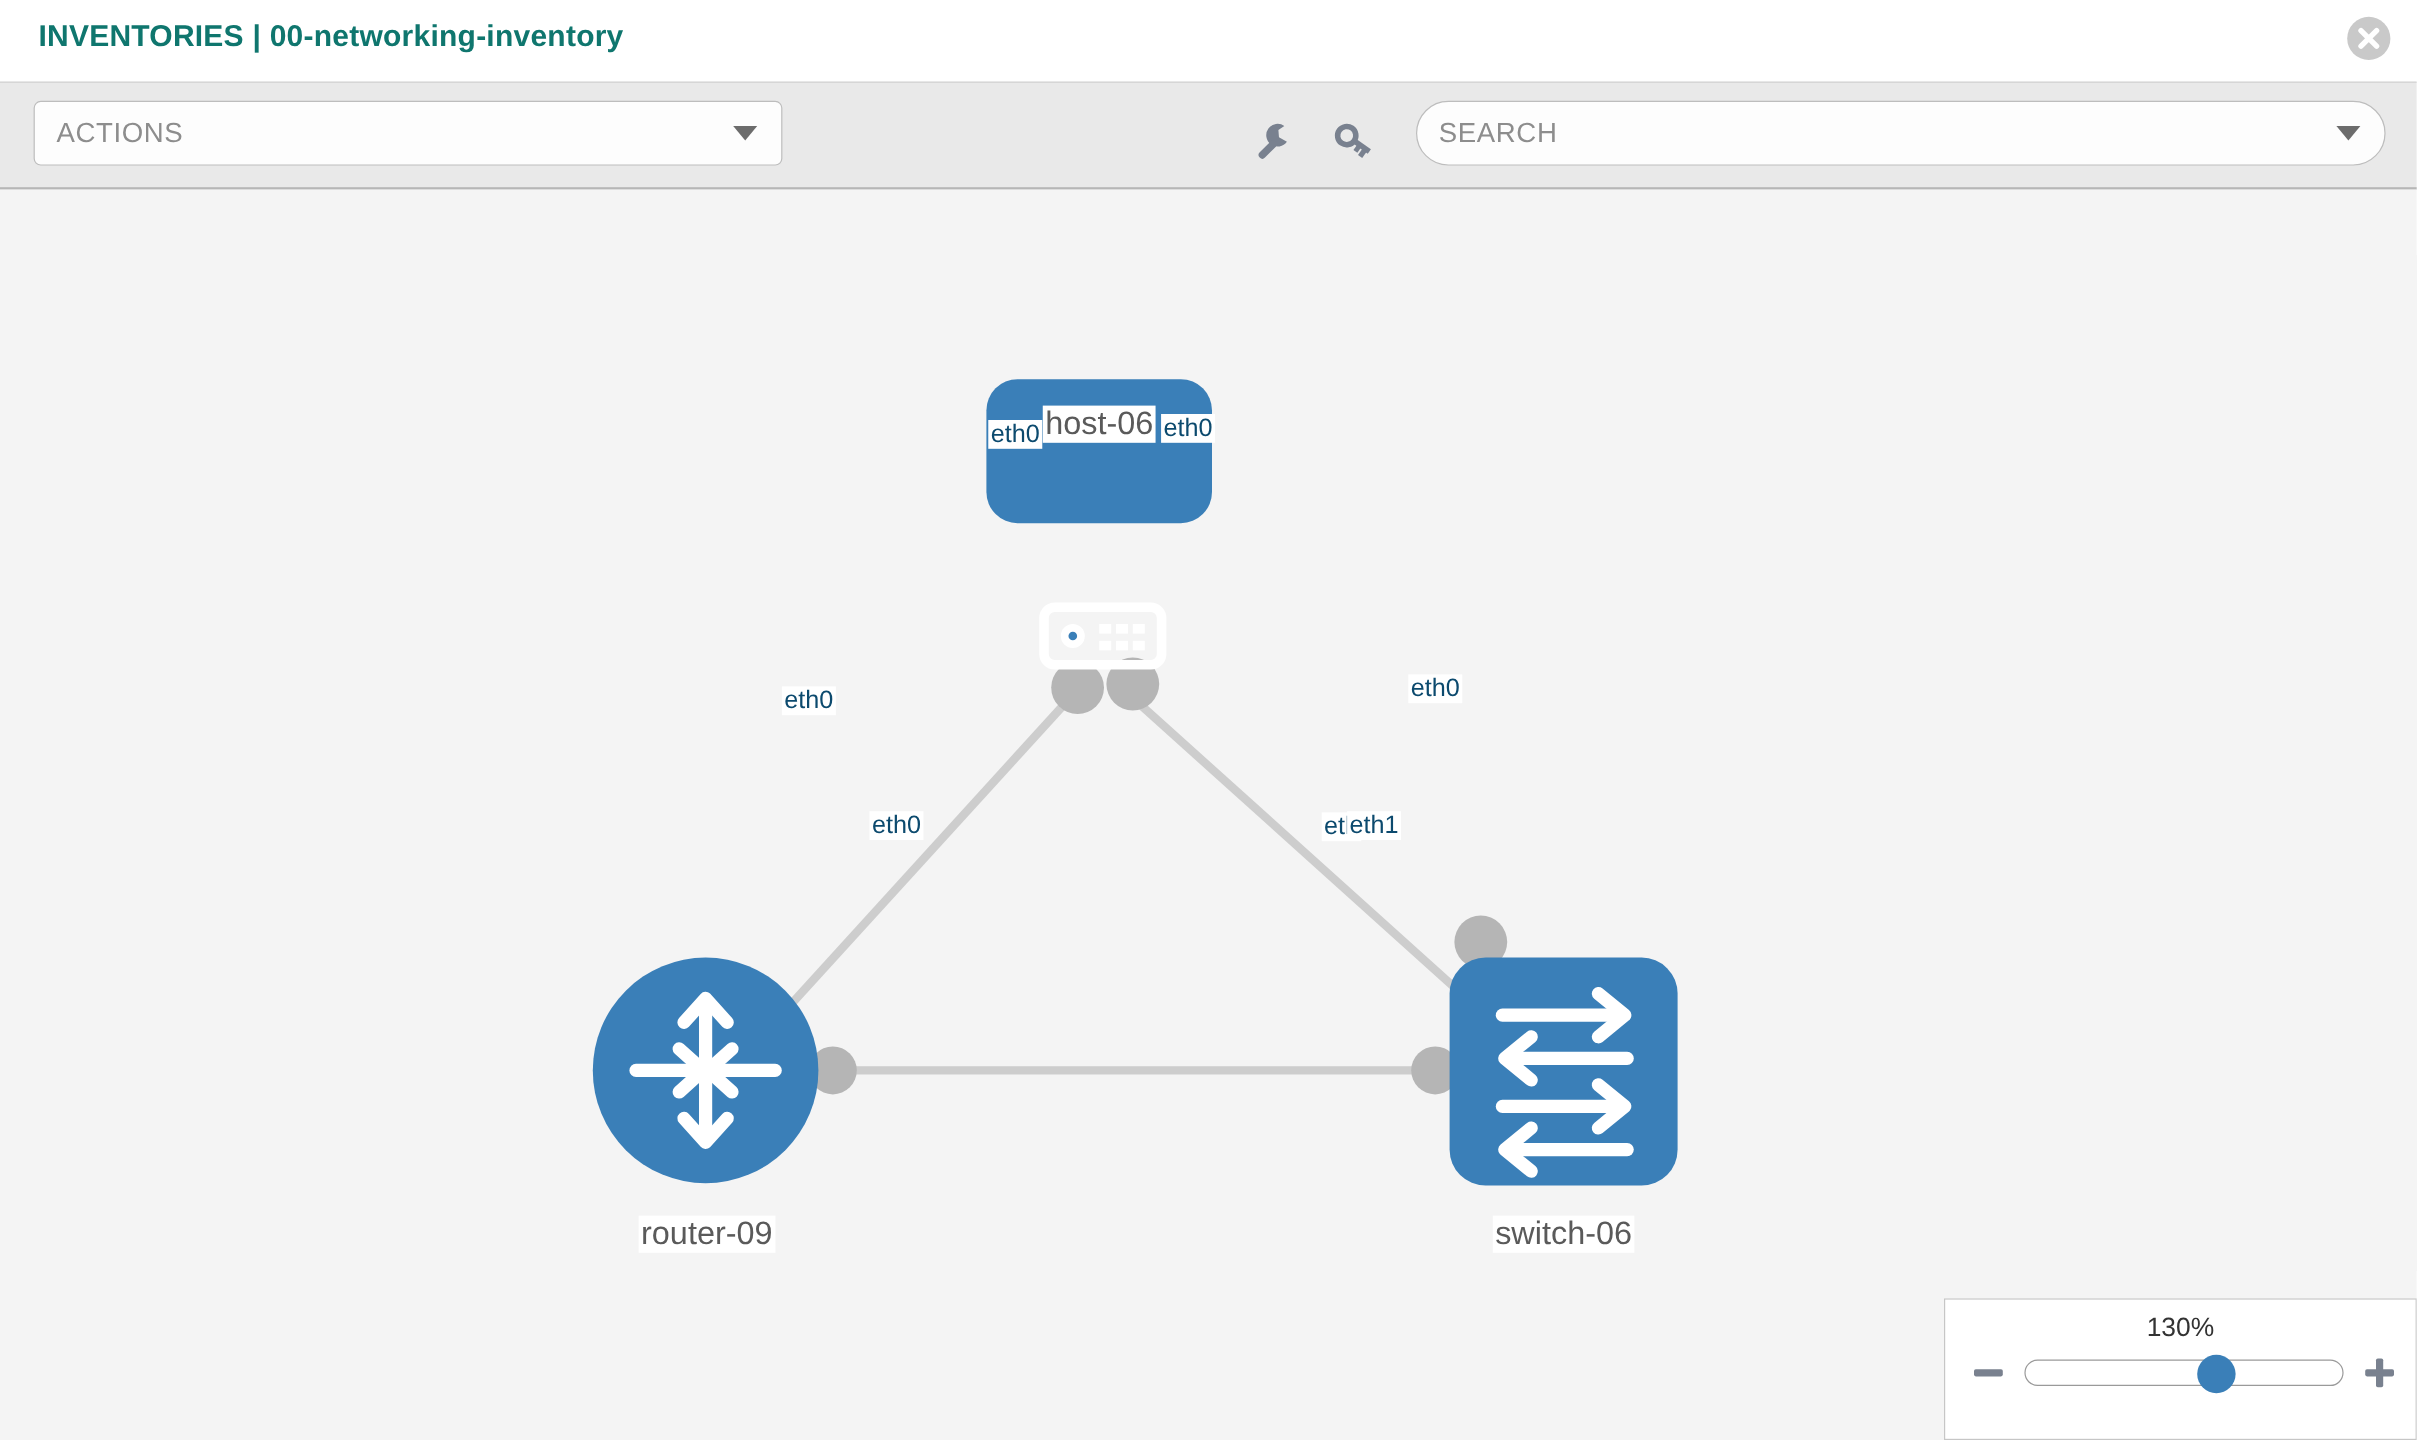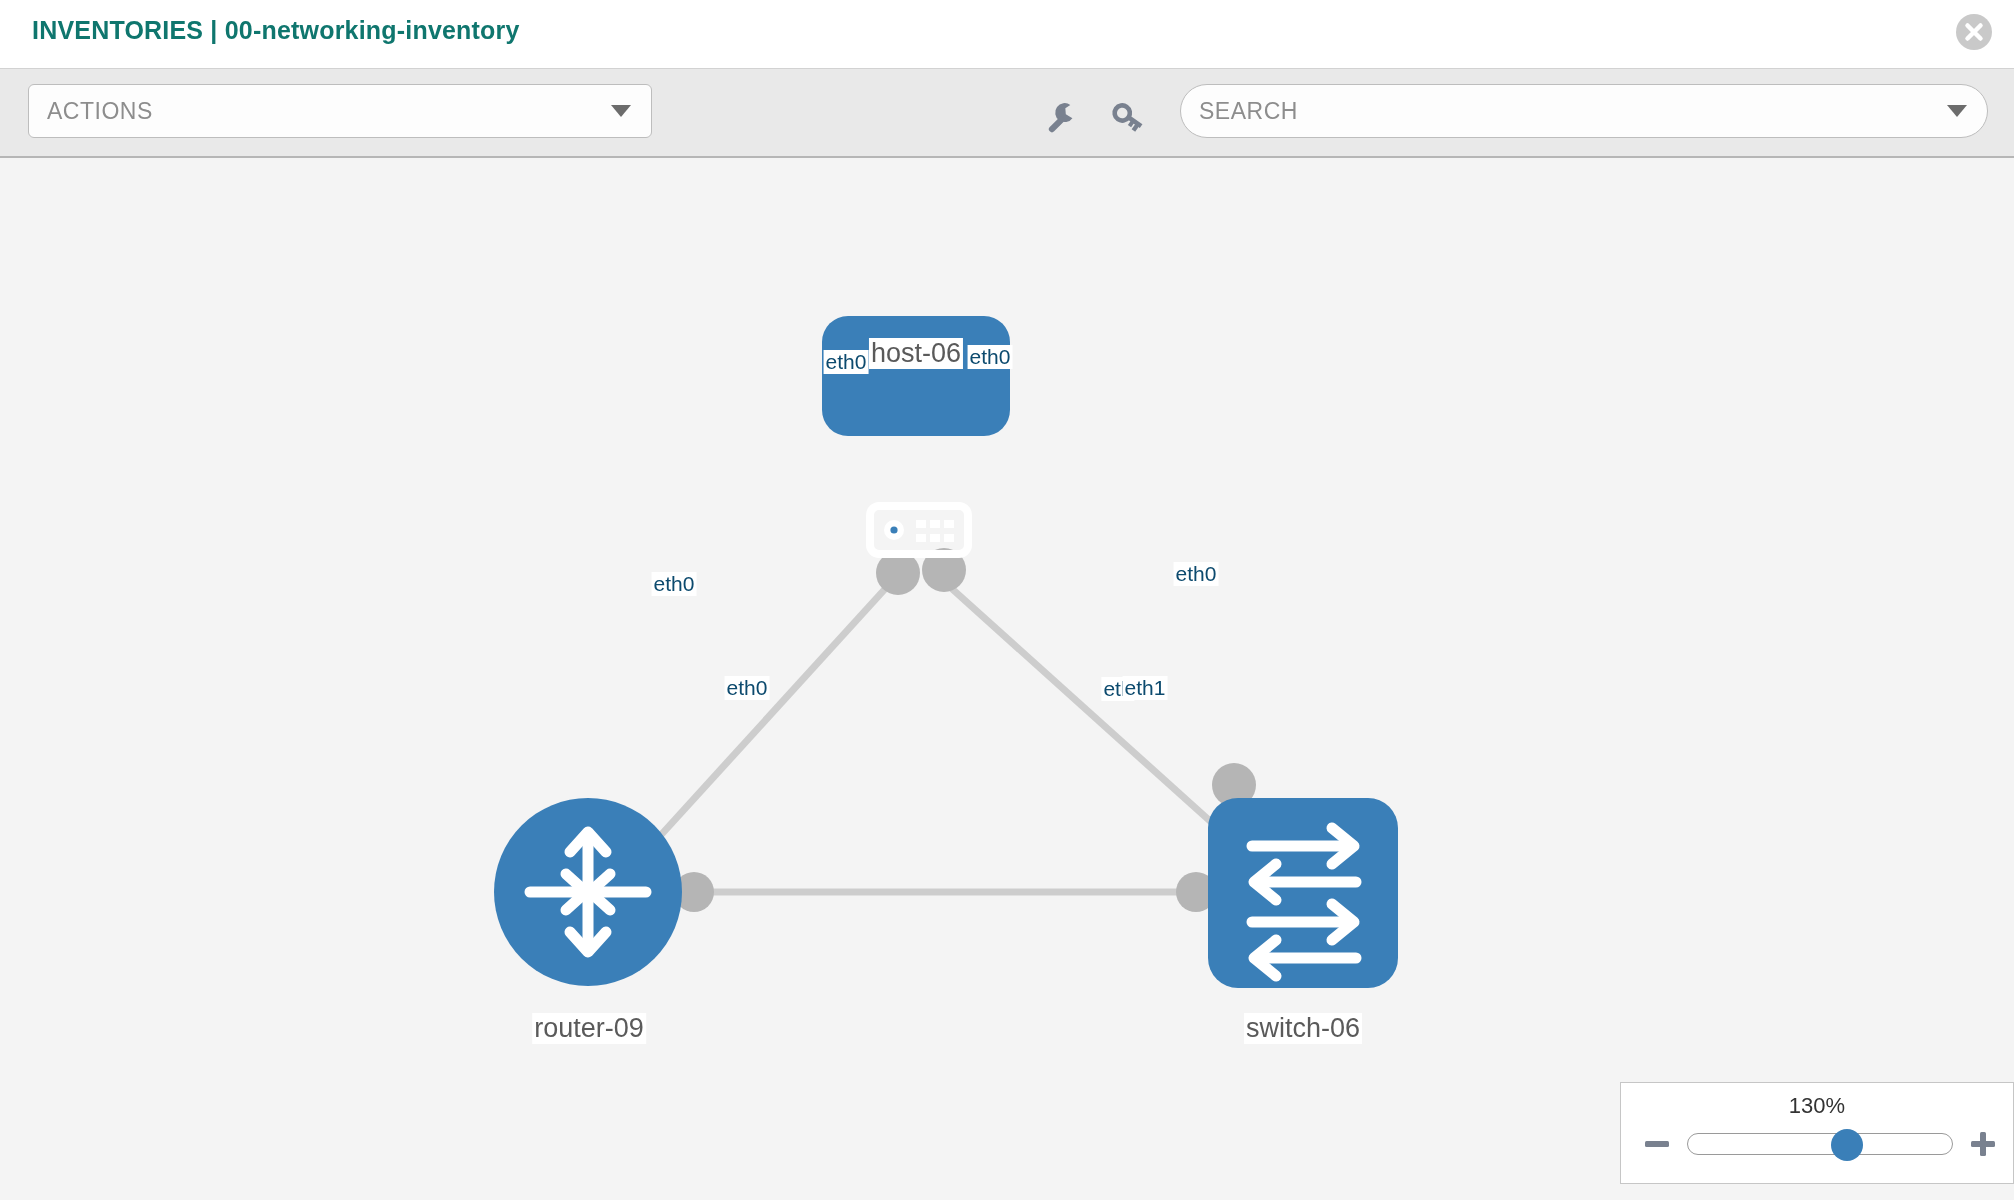--- a/index.html
+++ b/index.html
@@ -147,21 +147,21 @@
     padding: 0 2px;
     transform: translateX(-50%);
   }
 
   
   .zoom-panel {
     position: absolute;
     left: 1620px;
     top: 1082px;
     width: 394px;
-    height: 102px;
+    height: 118px;
     background: #ffffff;
     border: 1px solid #c6c6c6;
     box-sizing: border-box;
   }
   .zoom-value {
     position: absolute;
     top: 10px;
     left: 0;
     width: 100%;
     text-align: center;

